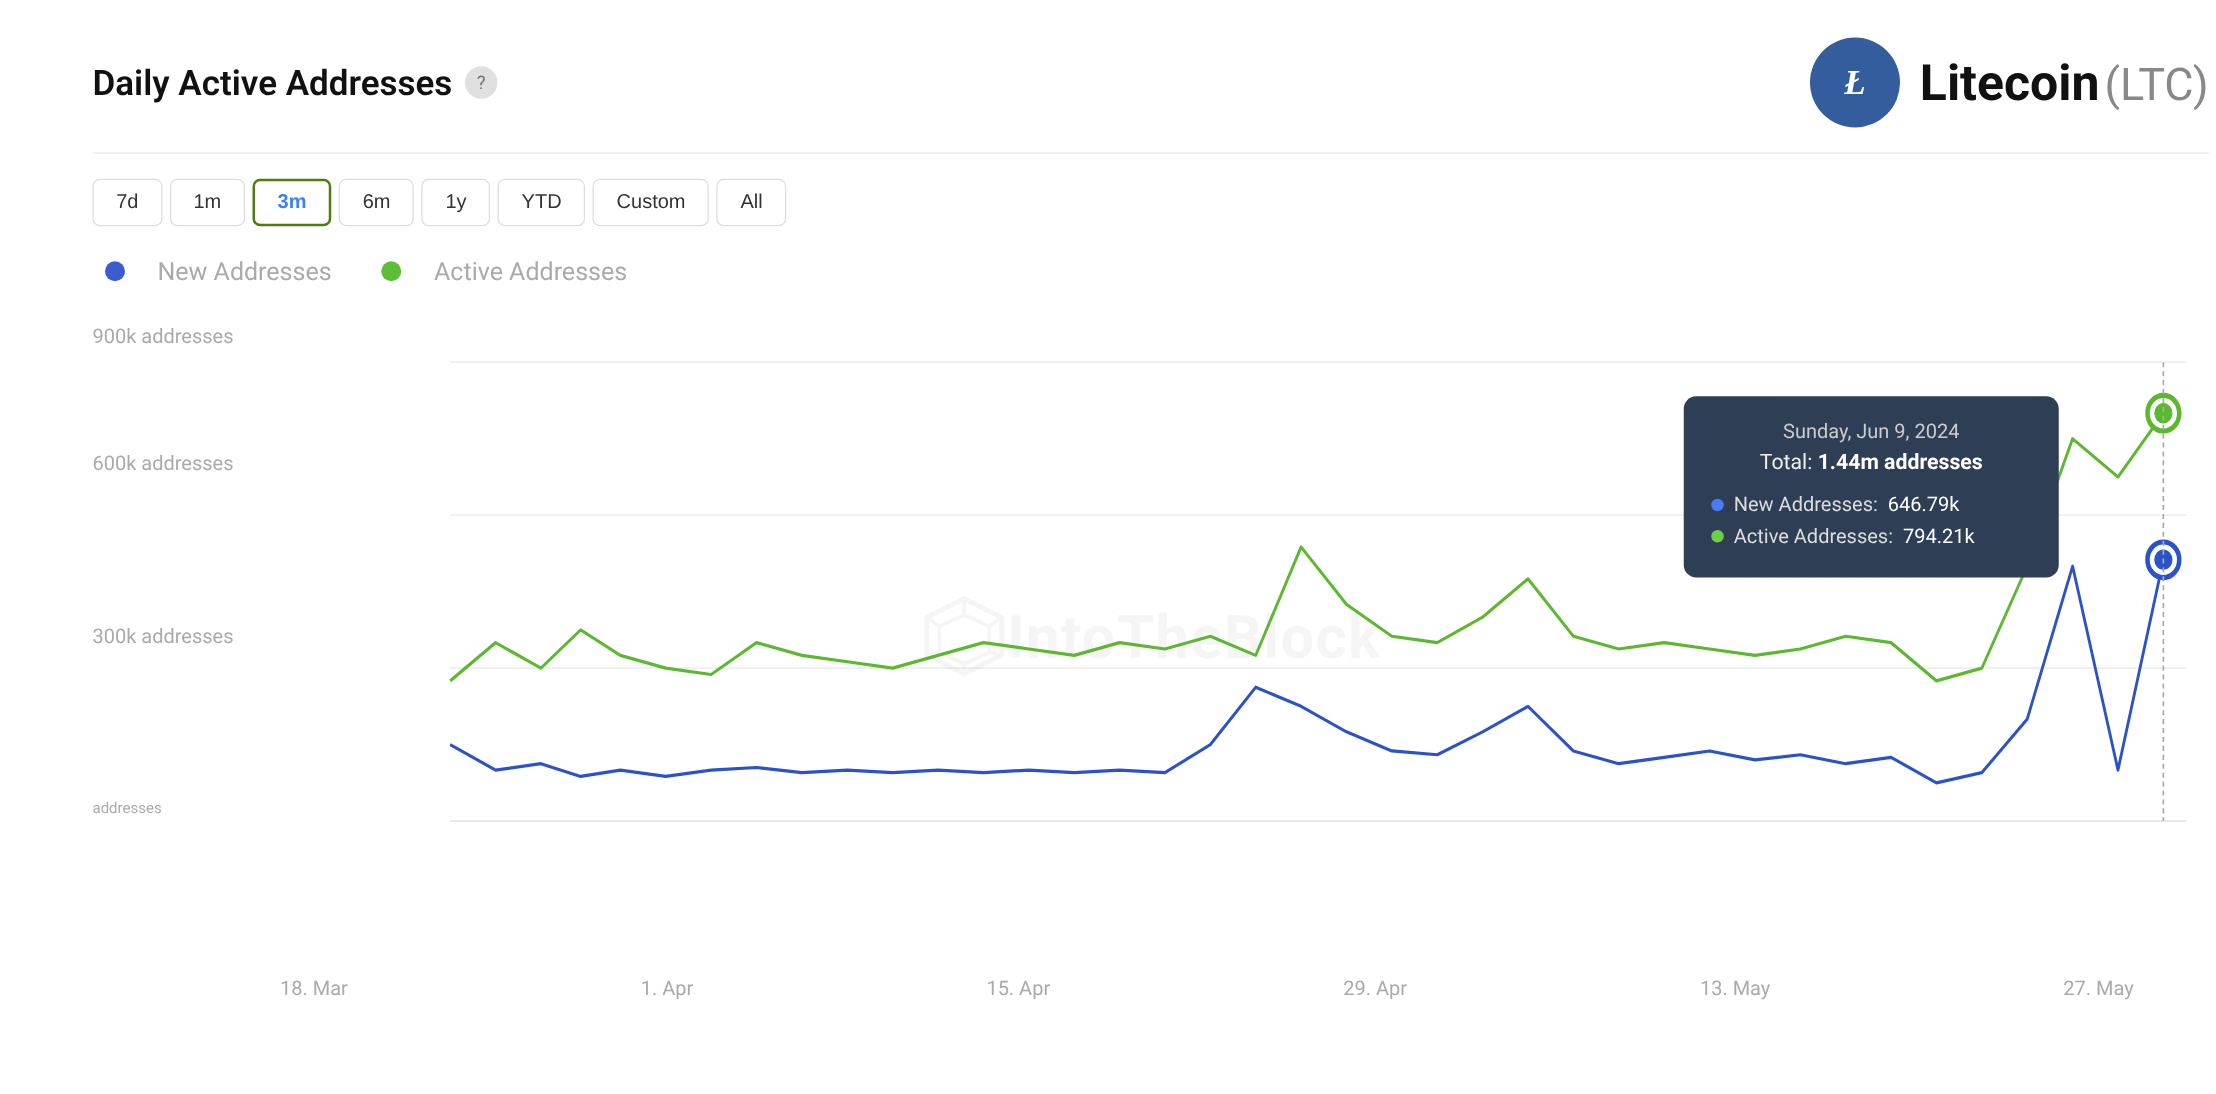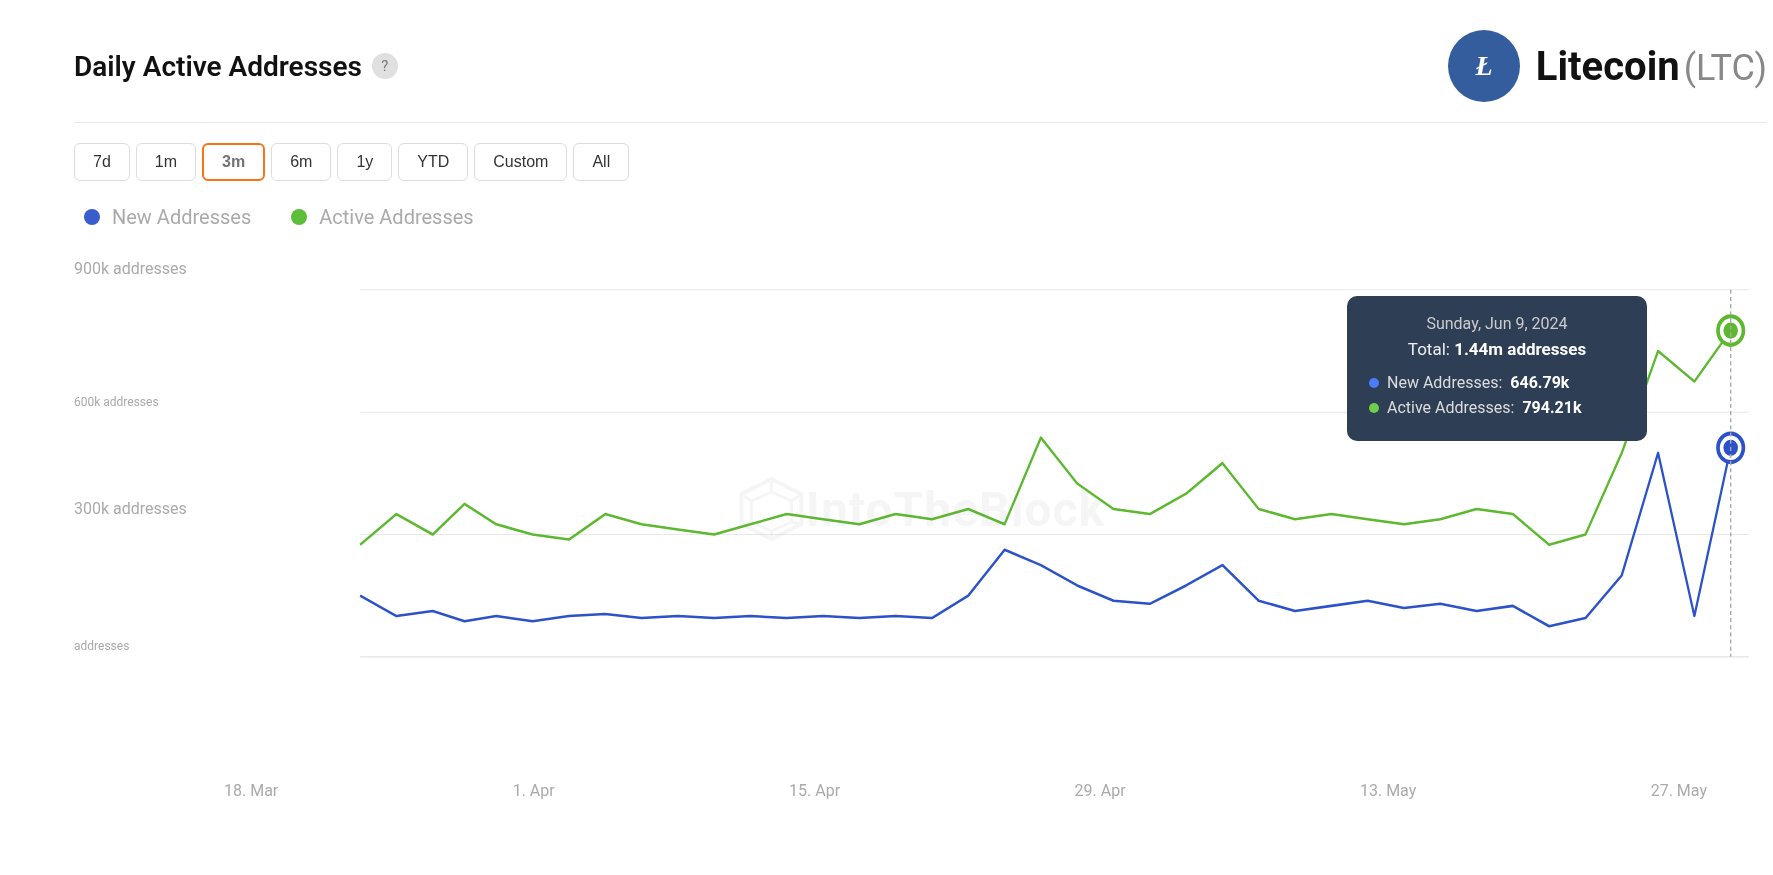--- a/index.html
+++ b/index.html
@@ -87,34 +87,34 @@
     .time-btn {
       padding: 8px 18px;
       border-radius: 6px;
       border: 1px solid #ddd;
       background: white;
       color: #333;
       font-size: 16px;
       cursor: pointer;
     }
     .time-btn.active {
-      border: 2px solid #f97316;
-      color: #737373;
+      border: 2px solid #4d7c0f;
+      color: #3b82f6;
       font-weight: 600;
     }
     .legend {
       display: flex;
       gap: 40px;
       margin-bottom: 20px;
       padding-left: 10px;
     }
     .legend-item {
       display: flex;
       align-items: center;
-      gap: 12px;
+      gap: 26px;
       font-size: 20px;
       color: #aaa;
     }
     .legend-dot {
       width: 16px;
       height: 16px;
       border-radius: 50%;
     }
     .chart-area {
       position: relative;
@@ -136,21 +136,21 @@
       align-items: center;
     }
     .watermark-text {
       font-size: 48px;
       font-weight: 700;
       color: #888;
       letter-spacing: 1px;
     }
     .tooltip {
       position: absolute;
-      top: 47px;
+      top: 68px;
       right: 120px;
       background: #2d3e55;
       border-radius: 10px;
       padding: 18px 22px;
       color: white;
       min-width: 300px;
     }
     .tooltip-date {
       font-size: 16px;
       color: #ccc;
@@ -168,21 +168,21 @@
     .tooltip-item {
       display: flex;
       align-items: center;
       gap: 8px;
       font-size: 16px;
       color: #ddd;
       margin-bottom: 6px;
     }
     .tooltip-item strong {
       color: white;
-      font-weight: 700;
+      font-weight: 400;
     }
     .tooltip-dot {
       width: 10px;
       height: 10px;
       border-radius: 50%;
     }
     .x-axis-labels {
       display: flex;
       justify-content: space-between;
       padding: 8px 0 0 0;
@@ -234,21 +234,21 @@
     </div>
     <div class="legend-item">
       <div class="legend-dot" style="background:#5dbe3a;"></div>
       <span>Active Addresses</span>
     </div>
   </div>
 
   <div class="chart-area">
     
     <div style="position:absolute; left:0; top:10px; color:#aaa; font-size:16px;">900k addresses</div>
-    <div style="position:absolute; left:0; top:146px; color:#aaa; font-size:12px;">600k addresses</div>
+    <div style="position:absolute; left:0; top:112px; color:#aaa; font-size:16px;">600k addresses</div>
     <div style="position:absolute; left:0; top:250px; color:#aaa; font-size:16px;">300k addresses</div>
     <div style="position:absolute; left:0; top:390px; color:#aaa; font-size:12px;">addresses</div>
 
     
     <div class="watermark">
       <svg width="70" height="70" viewBox="0 0 70 70" fill="none">
         <polygon points="35,5 65,20 65,50 35,65 5,50 5,20" stroke="#888" stroke-width="4" fill="none"></polygon>
         <polygon points="35,18 55,27 55,48 35,57 15,48 15,27" stroke="#888" stroke-width="3" fill="none"></polygon>
         <line x1="35" y1="5" x2="35" y2="18" stroke="#888" stroke-width="3"></line>
         <line x1="65" y1="20" x2="55" y2="27" stroke="#888" stroke-width="3"></line>

